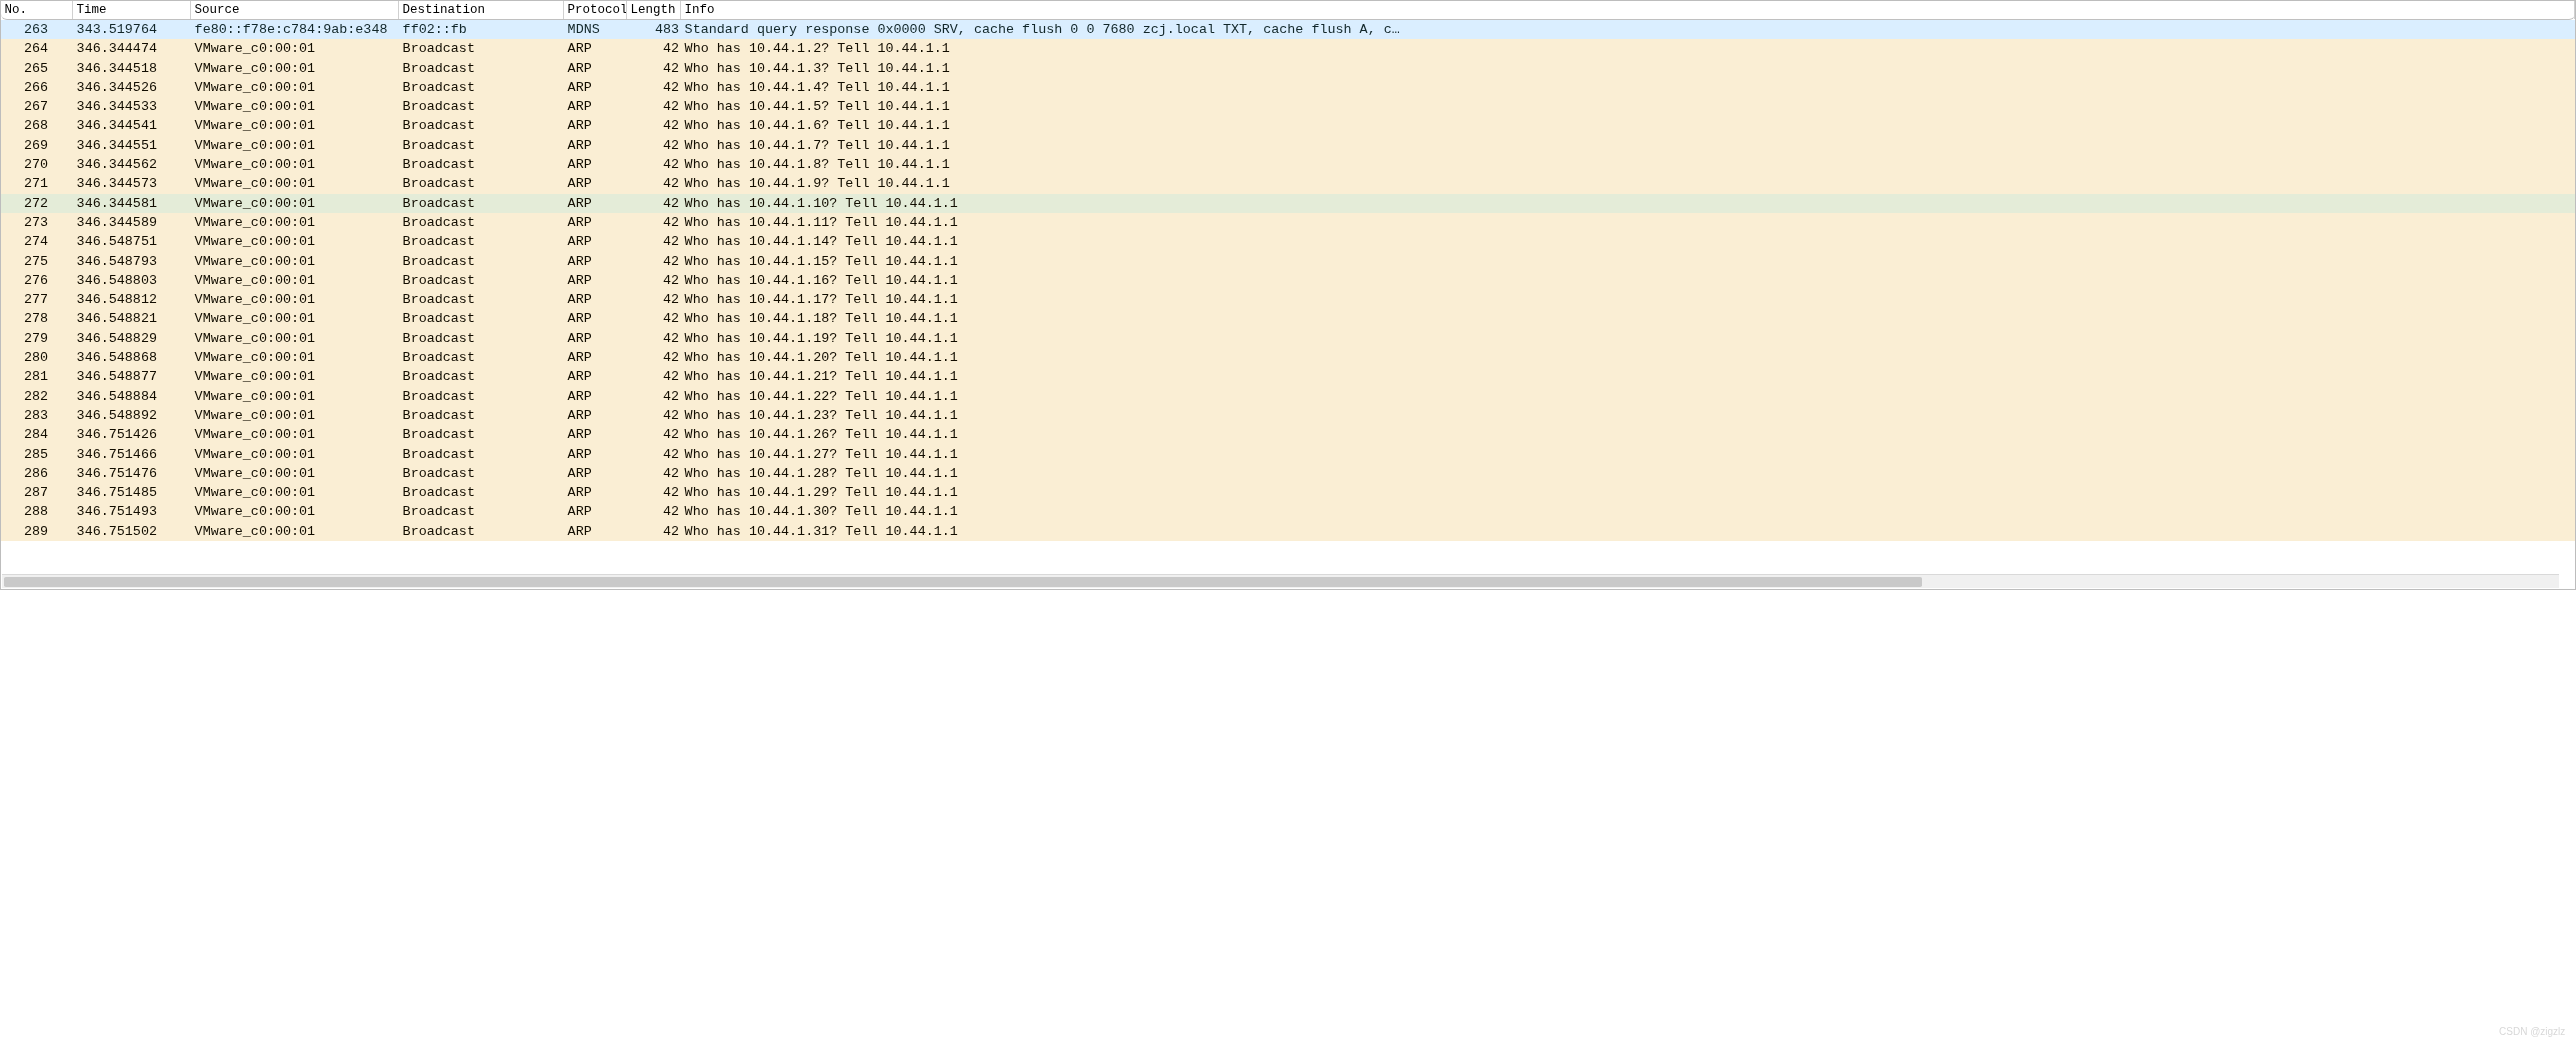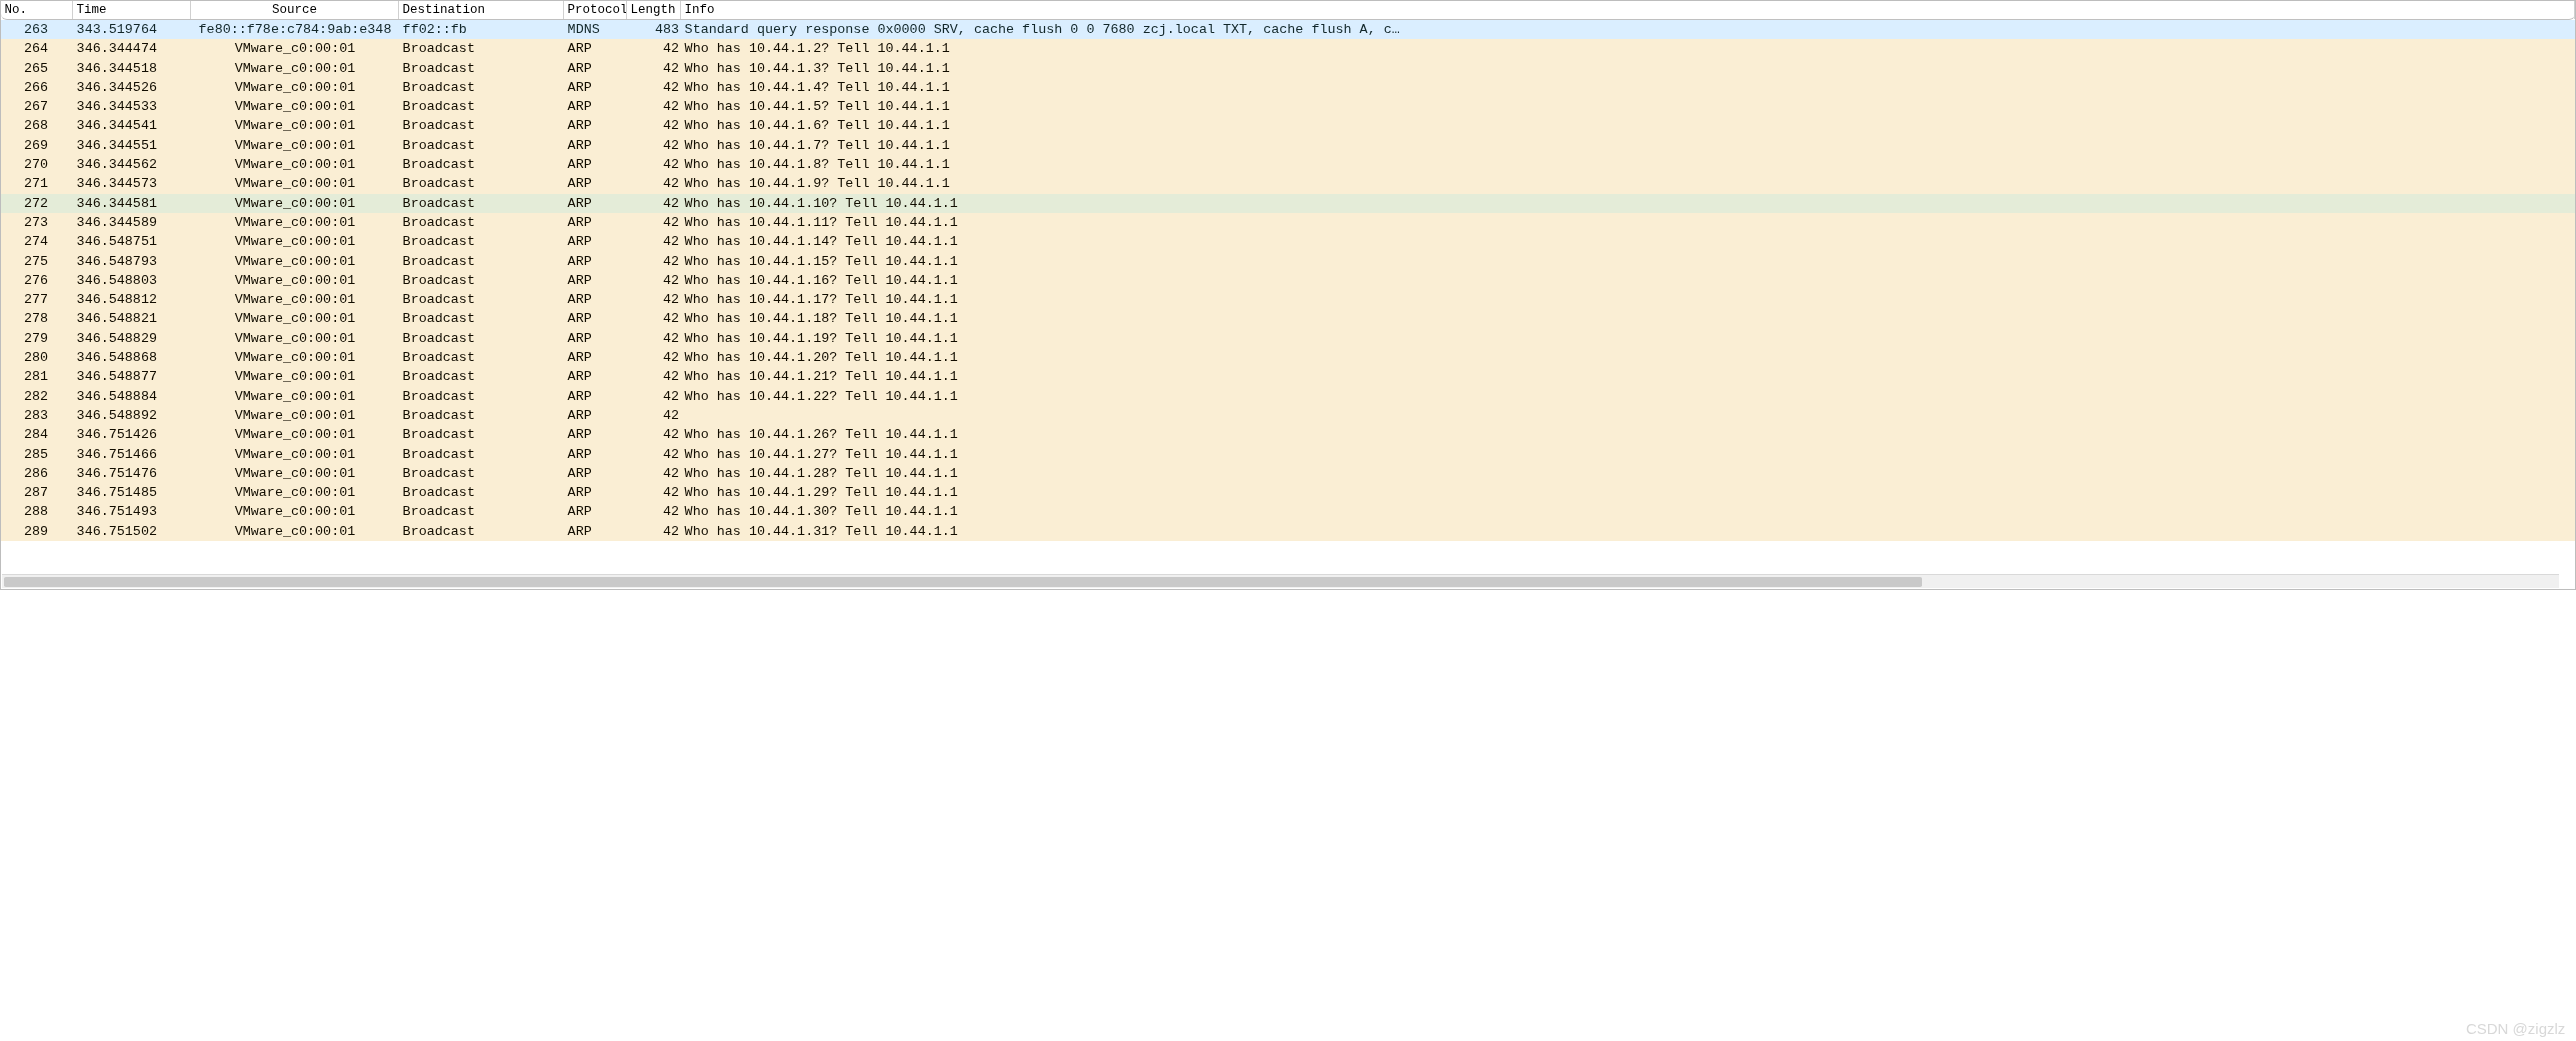--- a/index.html
+++ b/index.html
@@ -46,21 +46,21 @@
     line-height: 19.3px;
     background: #faeed4;
     color: #120d00;
   }
   .row.mdns { background: #daeeff; color: #12272a; }
   .row.hover { background: #e4ecd8; }
   .cell { padding: 0 3.6px; overflow: hidden; white-space: pre; }
   
   .c-no     { width: 72px;  text-align: center; padding-right: 5.4px; }
   .c-time   { width: 118px; }
-  .c-source { width: 208px; text-align: center; }
+  .c-source { width: 208px; }
   .c-dest   { width: 165px; }
   .c-proto  { width: 63px;  }
   .c-len    { width: 54px;  text-align: right; padding-right: 2px; }
   .c-info   { flex: 1 0 733px; }
   .header-row .c-no,
   .header-row .c-len { text-align: left; }
   
   .hscroll {
     position: absolute;
     left: 0.9px; right: 16px; bottom: 0.9px;
@@ -74,21 +74,21 @@
     background: #c9c9c9; border-radius: 1.8px;
   }
   
   .packet-list::-webkit-scrollbar { width: 16px; height: 14.3px; }
   .packet-list::-webkit-scrollbar-track { background: #f0f0f0; }
   .packet-list::-webkit-scrollbar-thumb { background: #c9c9c9; border: 2.7px solid #f0f0f0; border-radius: 1.8px; }
   .watermark {
     position: fixed;
     right: 10.7px; bottom: 3.6px;
     font-family: Arial, sans-serif;
-    font-size: 15px;
+    font-size: 10px;
     color: #d8d8d8;
     pointer-events: none;
   }
 </style>
 </head>
 <body>
 
 <div class="packet-list">
   <div class="header-row">
     <div class="header-cell c-no">No.</div>
@@ -280,20 +280,21 @@
         <div class="cell c-len">42</div>
         <div class="cell c-info">Who has 10.44.1.22? Tell 10.44.1.1</div>
       </div>
       <div class="row arp">
         <div class="cell c-no">283</div>
         <div class="cell c-time">346.548892</div>
         <div class="cell c-source">VMware_c0:00:01</div>
         <div class="cell c-dest">Broadcast</div>
         <div class="cell c-proto">ARP</div>
         <div class="cell c-len">42</div>
+        <div class="cell c-info">Who has 10.44.1.23? Tell 10.44.1.1</div>
       </div>
       <div class="row arp">
         <div class="cell c-no">284</div>
         <div class="cell c-time">346.751426</div>
         <div class="cell c-source">VMware_c0:00:01</div>
         <div class="cell c-dest">Broadcast</div>
         <div class="cell c-proto">ARP</div>
         <div class="cell c-len">42</div>
         <div class="cell c-info">Who has 10.44.1.26? Tell 10.44.1.1</div>
       </div>

